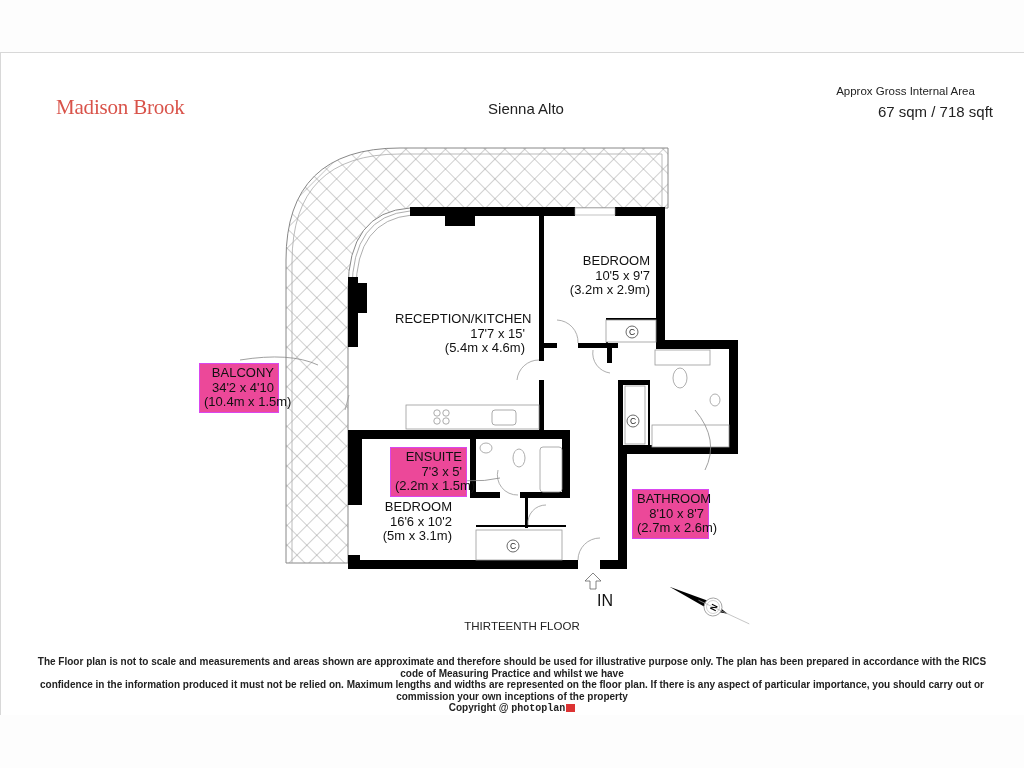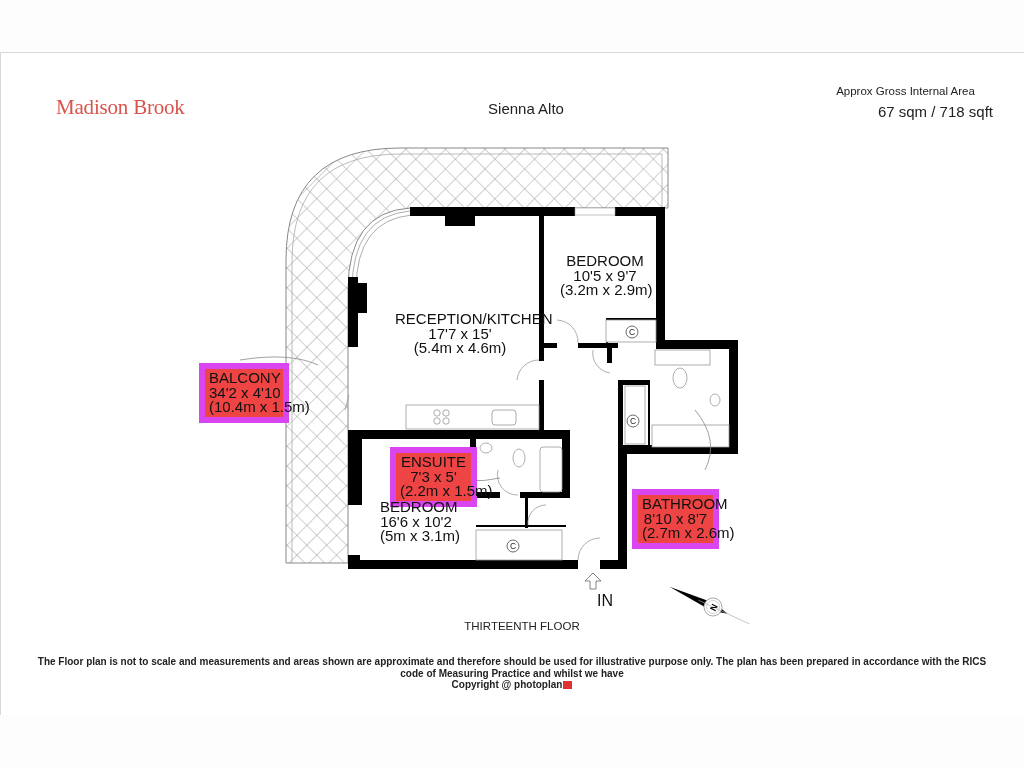--- a/index.html
+++ b/index.html
@@ -5,25 +5,25 @@
   html,body{margin:0;padding:0;background:#fdfdfd;}
   body{width:1024px;height:768px;position:relative;overflow:hidden;font-family:"Liberation Sans",sans-serif;color:#111;}
   .sheet{position:absolute;left:0;top:52px;width:1024px;height:662px;background:#fff;border-top:1px solid #d8d8d8;border-left:1px solid #d8d8d8;}
   .brand{position:absolute;left:56px;top:95px;font-family:"Liberation Serif","DejaVu Serif",serif;font-size:21px;color:#d9534a;letter-spacing:-0.2px;}
   .title{position:absolute;left:0;width:1052px;top:100px;text-align:center;font-size:15px;color:#222;}
   .area-label{position:absolute;left:818px;width:175px;top:85px;text-align:center;font-size:11.5px;color:#222;}
   .area-value{position:absolute;left:818px;width:175px;top:103px;text-align:right;font-size:15px;color:#222;}
   .floor-label{position:absolute;left:0;width:1044px;top:620px;text-align:center;font-size:11.5px;color:#222;}
   .disclaimer{position:absolute;left:30px;width:964px;top:656px;text-align:center;font-size:10px;font-weight:bold;line-height:11.5px;color:#222;}
   .disclaimer .copy{display:block;}
-  .photoplan{font-weight:bold;font-family:Liberation Sans, sans-serif;text-align:center;}
+  .photoplan{font-weight:bold;font-family:Liberation Mono, monospace;text-align:center;}
   .pp-icon{display:inline-block;width:9px;height:8px;background:#d33;vertical-align:-1px;margin-left:1px;}
   svg.plan{position:absolute;left:0;top:0;}
-  .room-label{position:absolute;text-align:center;font-size:15px;line-height:14.5px;color:#111;white-space:nowrap;}
-  .room-box{border:6px solid #d946ef;background:#ef4444;padding:2px 4px;}
+  .room-label{position:absolute;text-align:right;font-size:13px;line-height:14.5px;color:#111;white-space:nowrap;}
+  .room-box{border:1px solid #d946ef;background:#ec4899;padding:2px 4px;}
   .in-label{position:absolute;left:569px;top:592px;font-size:16px;margin-left:28px;}
 </style>
 </head>
 <body>
 
 <div class="sheet"></div>
 
 <div class="brand">Madison Brook</div>
 <div class="title">Sienna Alto</div>
 <div class="area-label">Approx Gross Internal Area</div>
@@ -187,17 +187,18 @@
   <div>BATHROOM</div>
   <div>8'10 x 8'7</div>
   <div>(2.7m x 2.6m)</div>
 </div>
 
 <div class="in-label">IN</div>
 <div class="floor-label">THIRTEENTH FLOOR</div>
 
 <div class="disclaimer">
   <span style="display:block">The Floor plan is not to scale and measurements and areas shown are approximate and therefore should be used for illustrative purpose only. The plan has been prepared in accordance with the RICS code of Measuring Practice and whilst we have</span>
+  <span style="display:block">confidence in the information produced it must not be relied on. Maximum  lengths and widths are represented on the floor plan. If there is any aspect of particular importance, you should carry out or commission your own inceptions of the property</span>
   <span class="copy">
     <span>Copyright @</span>
     <span class="photoplan">photoplan</span><span class="pp-icon"></span>
   </span>
 </div>
 
 </body></html>

